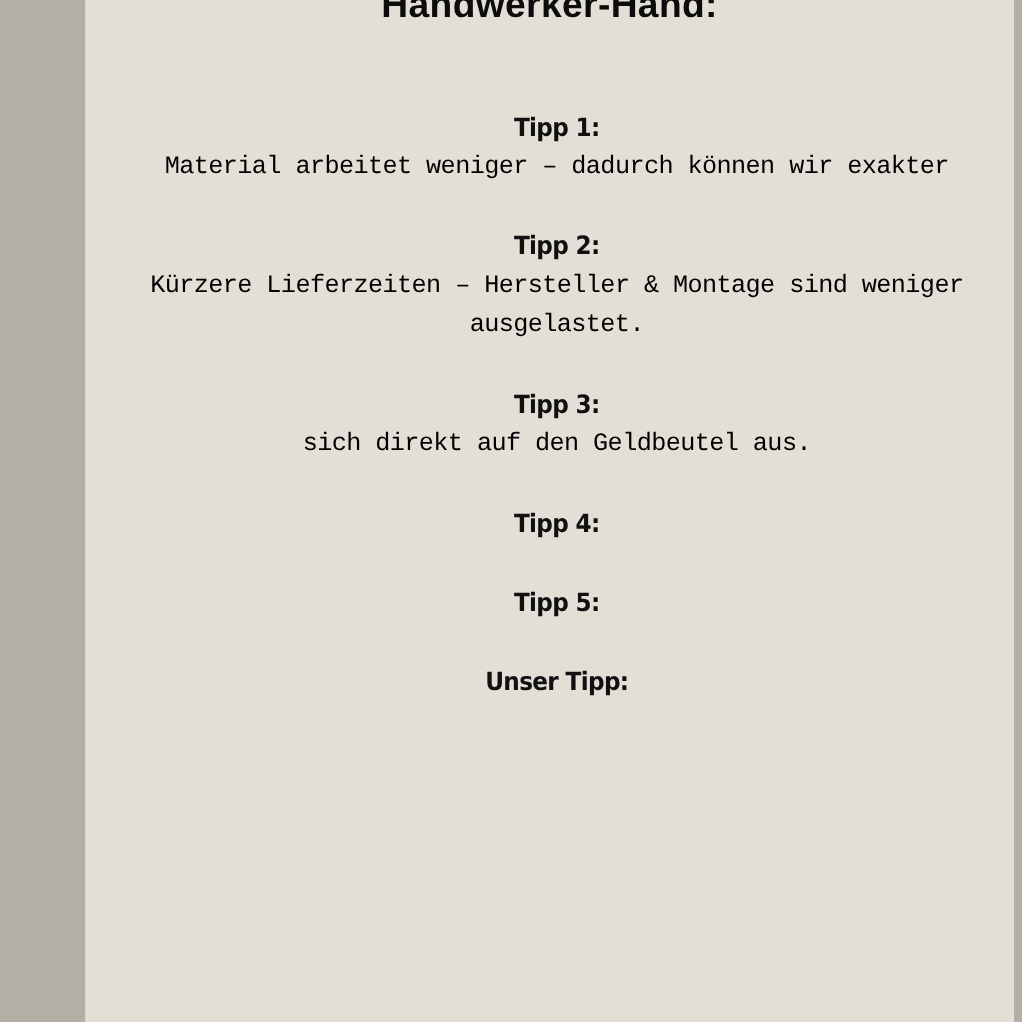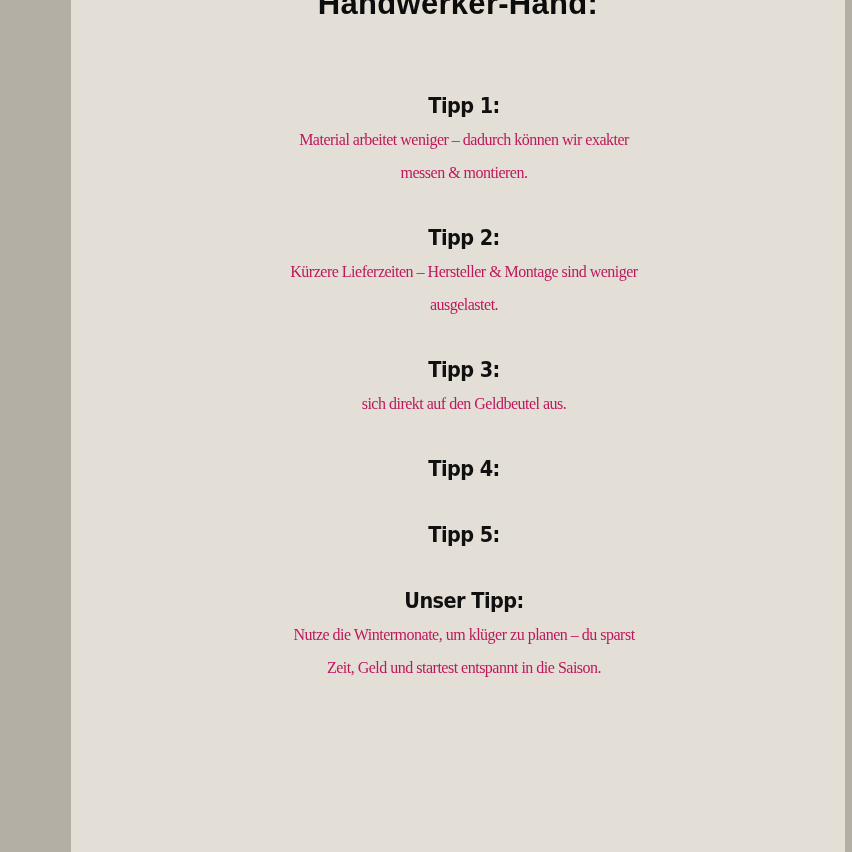--- a/index.html
+++ b/index.html
@@ -63,45 +63,44 @@
       font-family: "DejaVu Sans", sans-serif;
       font-weight: bold;
       font-size: 21px;
       line-height: 33px;
       letter-spacing: -0.6px;
       color: #101010;
       transform: scaleX(0.92);
     }
     .tip-text {
       display: block;
-      font-family: Liberation Serif, serif;
-      font-size: 16px;
+      font-family: Liberation Mono, monospace;
+      font-size: 21px;
       line-height: 33px;
       letter-spacing: -0.5px;
-      color: #be185d;
+      color: #000000;
       margin: 0 auto;
       padding: 0 10px;
     }
     .tip-text .line { display: block; white-space: nowrap; }
   </style>
 </head>
 <body>
 
 <div class="bg-left"></div>
 <div class="bg-right"></div>
 
 <div class="card">
   <h1 class="title">Handwerker-Hand:</h1>
 
   <div class="tips">
     <div class="tip">
       <span class="tip-heading">Tipp 1:</span>
       <span class="tip-text">
         <span class="line">Material arbeitet weniger – dadurch können wir exakter</span>
-        <span class="line">messen &amp; montieren.</span>
       </span>
     </div>
     <div class="tip">
       <span class="tip-heading">Tipp 2:</span>
       <span class="tip-text">
         <span class="line">Kürzere Lieferzeiten – Hersteller &amp; Montage sind weniger</span>
         <span class="line">ausgelastet.</span>
       </span>
     </div>
     <div class="tip">
@@ -111,19 +110,15 @@
       </span>
     </div>
     <div class="tip">
       <span class="tip-heading">Tipp 4:</span>
     </div>
     <div class="tip">
       <span class="tip-heading">Tipp 5:</span>
     </div>
     <div class="tip">
       <span class="tip-heading">Unser Tipp:</span>
-      <span class="tip-text">
-        <span class="line">Nutze die Wintermonate, um klüger zu planen – du sparst</span>
-        <span class="line">Zeit, Geld und startest entspannt in die Saison.</span>
-      </span>
     </div>
   </div>
 </div>
 
 </body></html>

